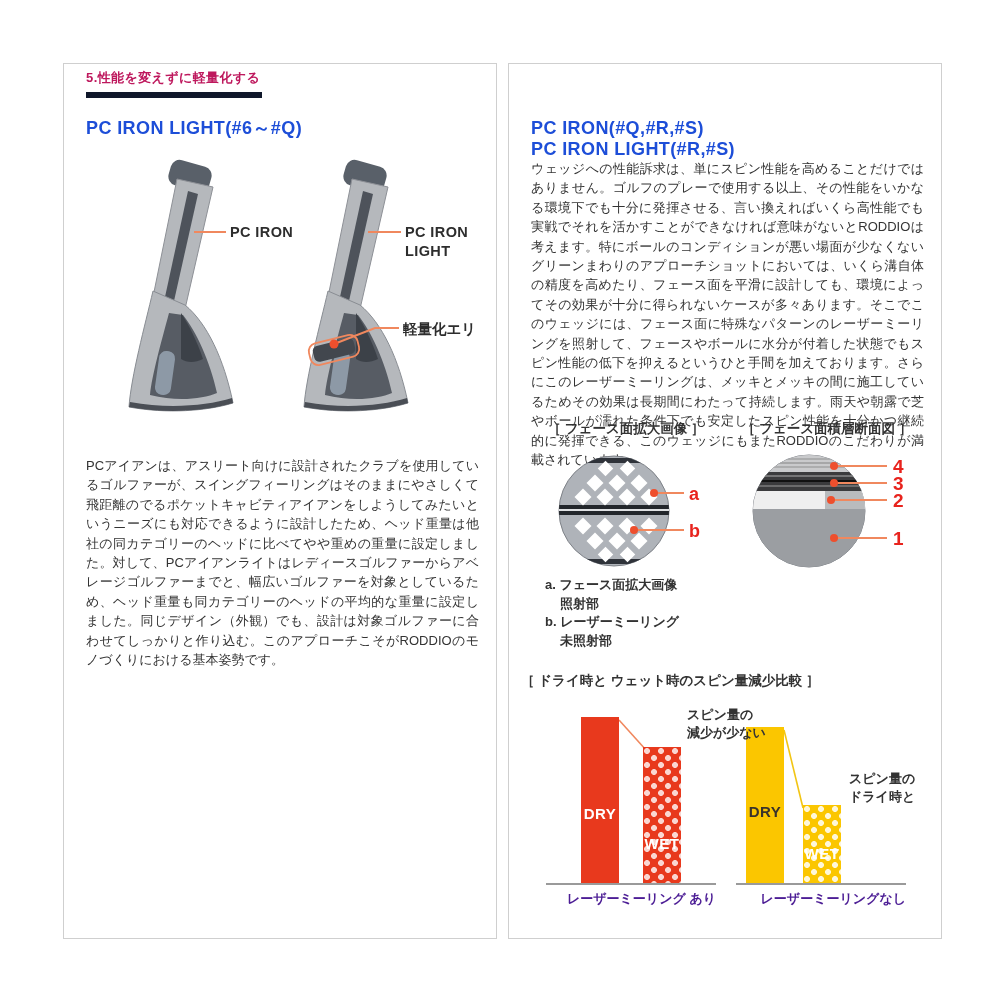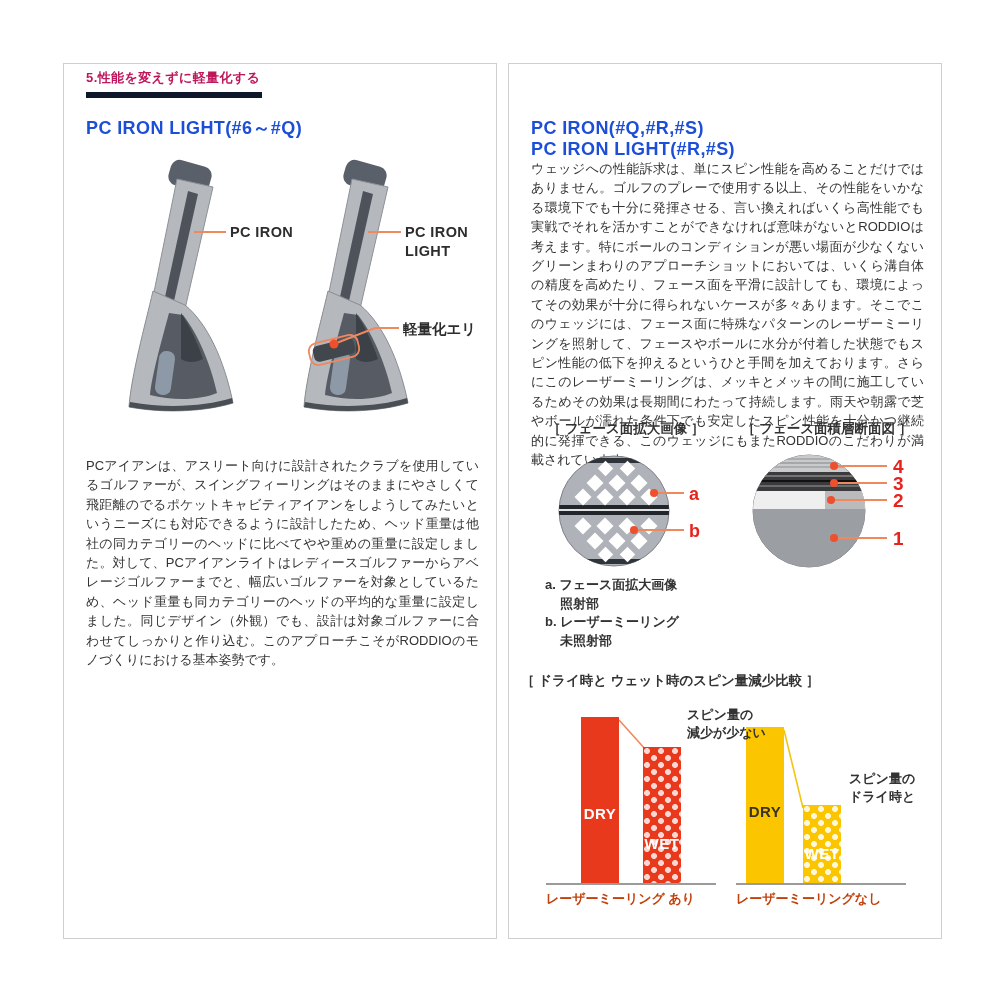--- a/index.html
+++ b/index.html
@@ -35,22 +35,22 @@
   .bar-yellow{background:#fbc600;}
   .bar-yellow-dots{background-color:#fbc600;
     background-image:radial-gradient(circle at 4px 4px,rgba(255,255,255,.85) 2.6px,transparent 3.3px),
                      radial-gradient(circle at 11px 11px,rgba(255,255,255,.85) 2.6px,transparent 3.3px);
     background-size:14px 14px;}
   .bar-label{position:absolute;left:0;width:100%;text-align:center;
              font-weight:bold;font-size:15px;color:#fff;letter-spacing:.5px;}
   .bar-label.dark{color:#3a332b;}
   .chart-note{position:absolute;font-size:13px;font-weight:bold;
               line-height:17.5px;color:#333;white-space:nowrap;margin-left:38px;}
-  .chart-caption{position:absolute;top:186px;width:170px;text-align:left;
-                 font-size:13px;font-weight:bold;color:#c2410c;white-space:nowrap;}
+  .chart-caption{position:absolute;top:186px;width:170px;text-align:right;
+                 font-size:13px;font-weight:bold;color:#4c1d95;white-space:nowrap;}
   .abs-svg{position:absolute;}
   svg text{font-family:"Liberation Sans","DejaVu Sans",sans-serif;}
 </style>
 </head>
 <body>
 
 <div id="page">
 
   <div class="panel" id="left-panel">
     <div class="heading">5.性能を変えずに軽量化する</div>

